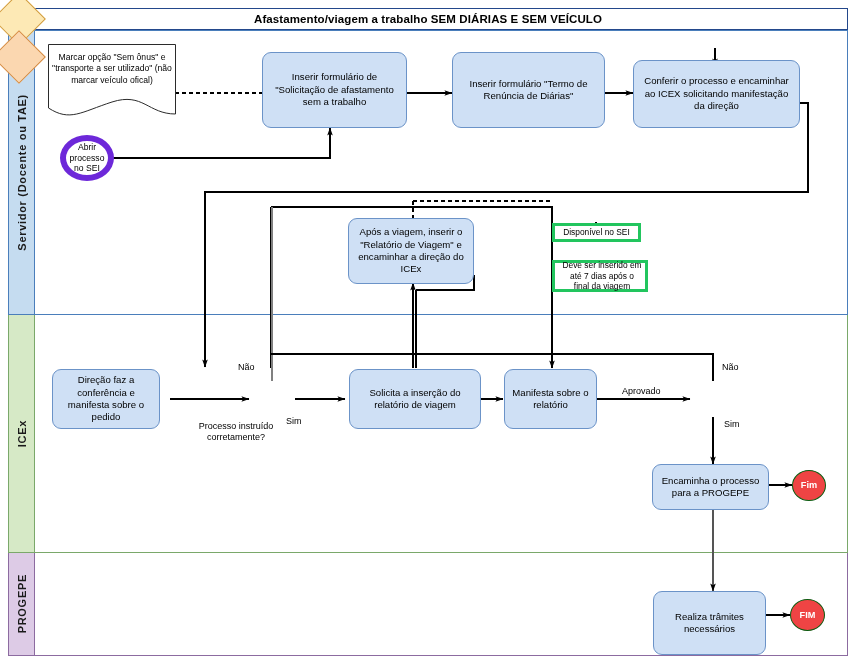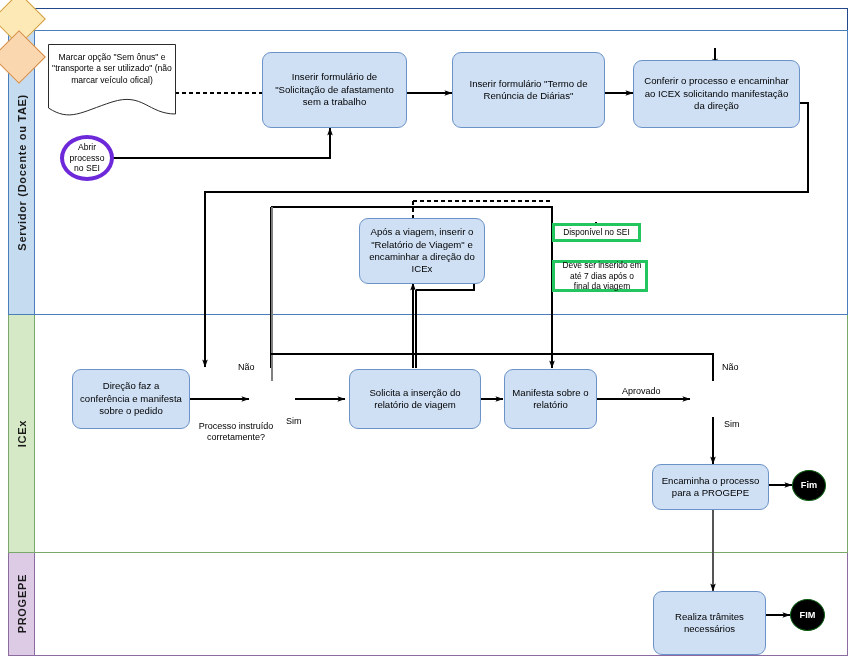--- a/index.html
+++ b/index.html
@@ -112,27 +112,27 @@
   .diamond {
     border: 1px solid #d19b3d;
     transform: rotate(45deg);
     z-index: 6;
   }
   .diamond.d-yellow { background: #fde9b5; }
   .diamond.d-peach  { background: #fbd7b0; border-color: #d4893f; }
 
   .start-ellipse {
     background: #ffffff;
-    border: 4px solid #6d28d9;
+    border: 6px solid #6d28d9;
     border-radius: 50%;
     font-size: 8.6px;
     line-height: 10.5px;
   }
   .end-circle {
-    background: #000000;
+    background: #ef4444;
     border: 1px solid #0a5c10;
     border-radius: 50%;
     color: #ffffff;
     font-size: 9.2px;
     font-weight: bold;
   }
   .note {
     background: #ffffff;
     border: 3px solid #22c55e;
     font-size: 8.4px;
@@ -174,20 +174,21 @@
     z-index: 4;
   }
 </style>
 </head>
 <body>
 
 <div id="canvas">
 
   <div class="pool"></div>
 
+  <div class="pool-title">Afastamento/viagem a trabalho SEM DIÁRIAS E SEM VEÍCULO</div>
 
   <div class="lane lane-servidor">
     <div class="lane-header">
       <span>Servidor (Docente ou TAE)</span>
     </div>
     <div class="lane-body"></div>
   </div>
 
   <div class="lane lane-icex">
     <div class="lane-header">
@@ -274,33 +275,33 @@
   </div>
 
   <div class="node task" style="left:452px; top:52px; width:153px; height:76px;">
     <span>Inserir formulário "Termo de Renúncia de Diárias"</span>
   </div>
 
   <div class="node task" style="left:633px; top:60px; width:167px; height:68px;">
     <span>Conferir o processo e encaminhar ao ICEX solicitando manifestação da direção</span>
   </div>
 
-  <div class="node task" style="left:348px; top:218px; width:126px; height:66px;margin-left:11px;">
+  <div class="node task" style="left:348px; top:218px; width:126px; height:66px;">
     <span>Após a viagem, inserir o "Relatório de Viagem" e encaminhar a direção do ICEx</span>
   </div>
 
   <div class="node note" style="left:552px; top:203px; width:89px; height:19px;">
     <span>Disponível no SEI</span>
   </div>
 
   <div class="node note" style="left:552px; top:240px; width:96px; height:32px;padding-left:7px;">
     <span>Deve ser inserido em até 7 dias após o final da viagem</span>
   </div>
 
-  <div class="node task" style="left:52px; top:369px; width:118px; height:60px;margin-left:20px;">
+  <div class="node task" style="left:52px; top:369px; width:108px; height:60px;">
     <span>Direção faz a conferência e manifesta sobre o pedido</span>
   </div>
 
   <div class="diamond d-yellow" style="left:253px; top:381px; width:36px; height:36px;"></div>
   <div class="lbl multi" style="left:198px; top:421px; width:76px;">Processo instruído corretamente?</div>
   <div class="lbl" style="left:238px; top:362px;">Não</div>
   <div class="lbl" style="left:286px; top:416px;">Sim</div>
 
   <div class="node task" style="left:349px; top:369px; width:132px; height:60px;">
     <span>Solicita a inserção do relatório de viagem</span>

